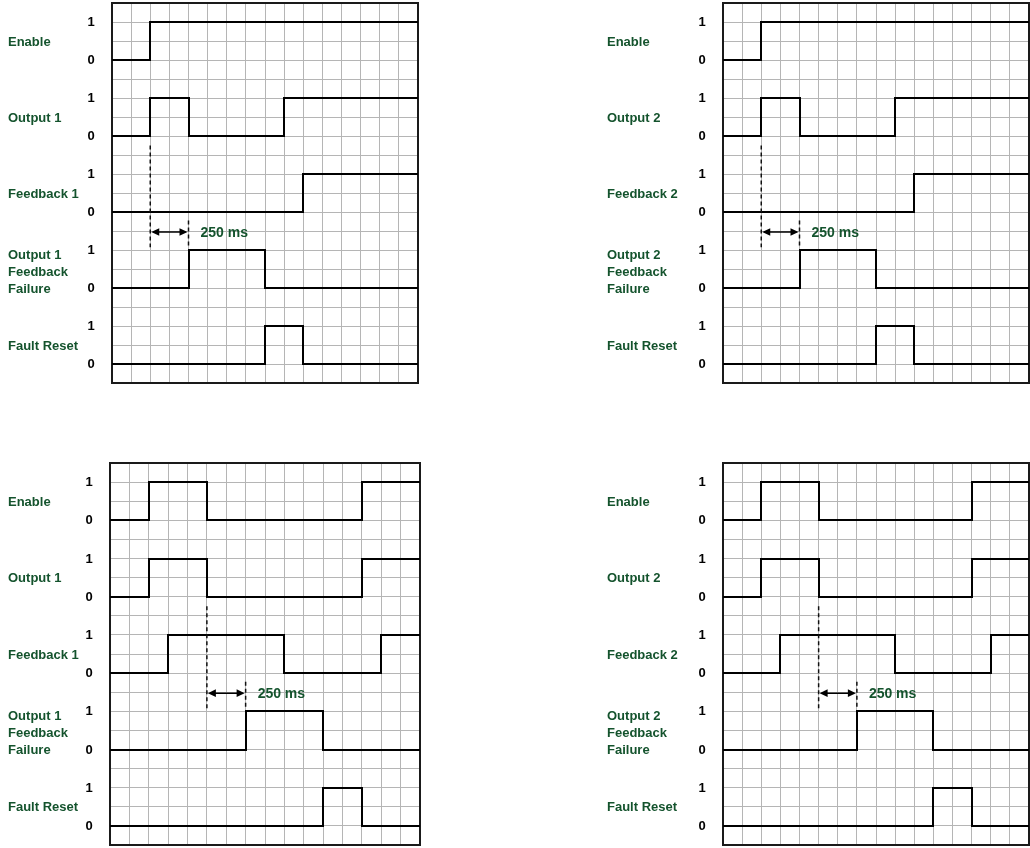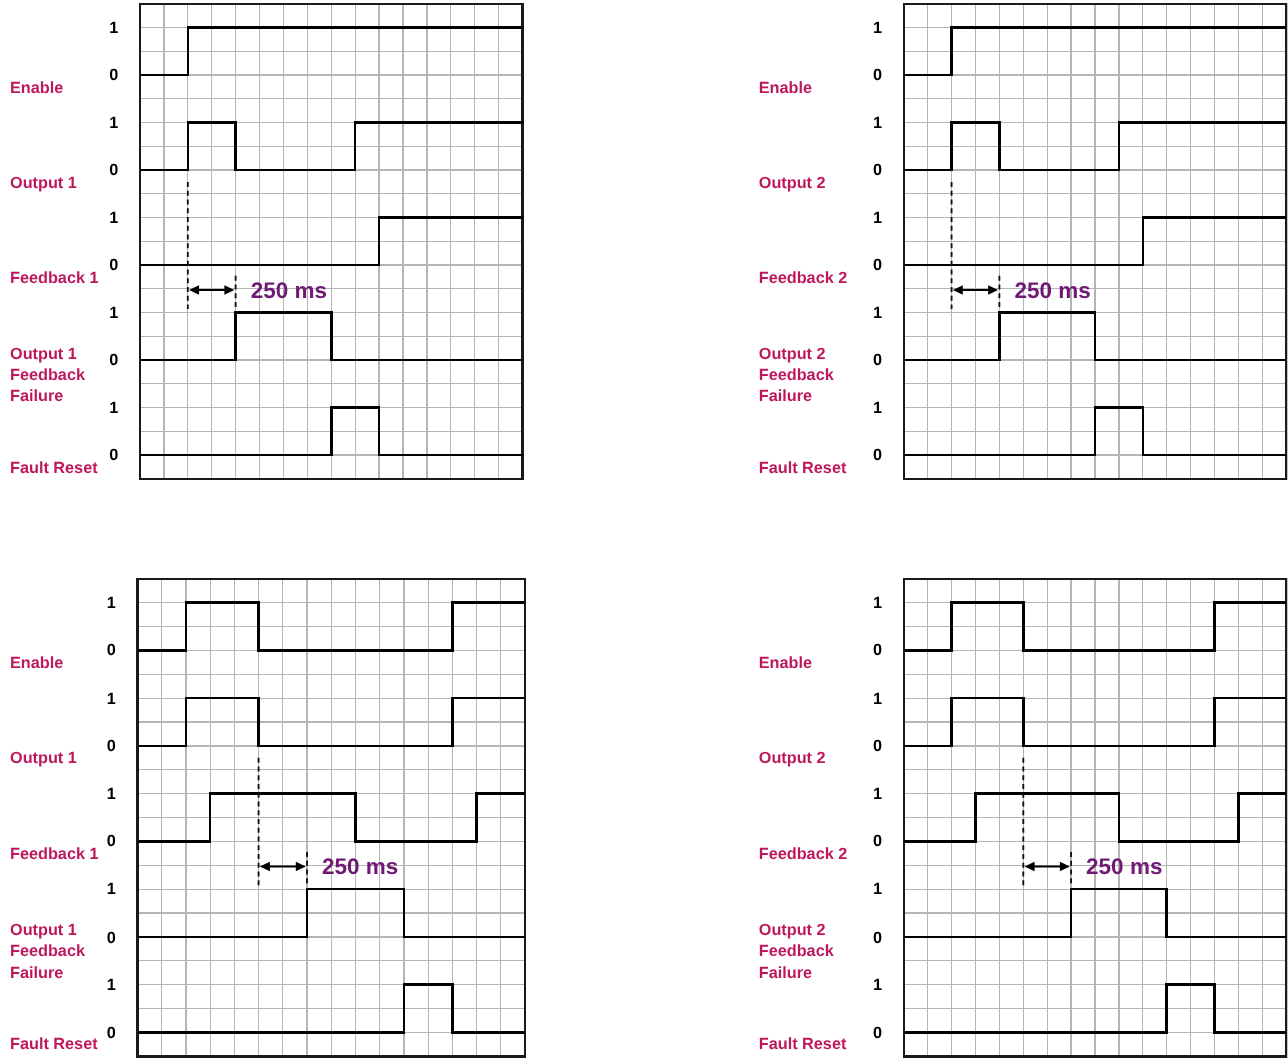--- a/index.html
+++ b/index.html
@@ -1,24 +1,24 @@
 <!DOCTYPE html>
 <html><head>
 <meta charset="utf-8">
 <style>
   html,body{margin:0;padding:0;background:#ffffff;}
   body{width:1030px;height:848px;font-family:"Liberation Sans",sans-serif;}
   #stage{position:relative;width:1030px;height:848px;overflow:hidden;background:#fff;}
   .panel{position:absolute;inset:0;}
   .panel svg{position:absolute;}
-  .lbl{position:absolute;font-size:13px;font-weight:600;color:#be185d;
-       line-height:17px;height:17px;white-space:nowrap;margin-top:28px;}
+  .lbl{position:absolute;font-size:13px;font-weight:600;color:#14532d;
+       line-height:17px;height:17px;white-space:nowrap;}
   .num{position:absolute;font-size:13px;font-weight:600;color:#000;
        width:22px;text-align:center;height:16px;line-height:16px;}
-  .ann{position:absolute;font-size:18px;font-weight:600;color:#701a75;
+  .ann{position:absolute;font-size:14px;font-weight:600;color:#14532d;
        height:16px;line-height:16px;white-space:nowrap;}
 </style>
 </head>
 <body>
 
 <div id="stage">
   <section class="panel">
       <svg width="312" height="386" viewBox="-3 -3 312 386" style="left: 109px; top: 0px;">
         <g stroke="#b5b5b5" stroke-width="1" shape-rendering="crispEdges">
           <line x1="19.125" y1="0" x2="19.125" y2="380"></line>

